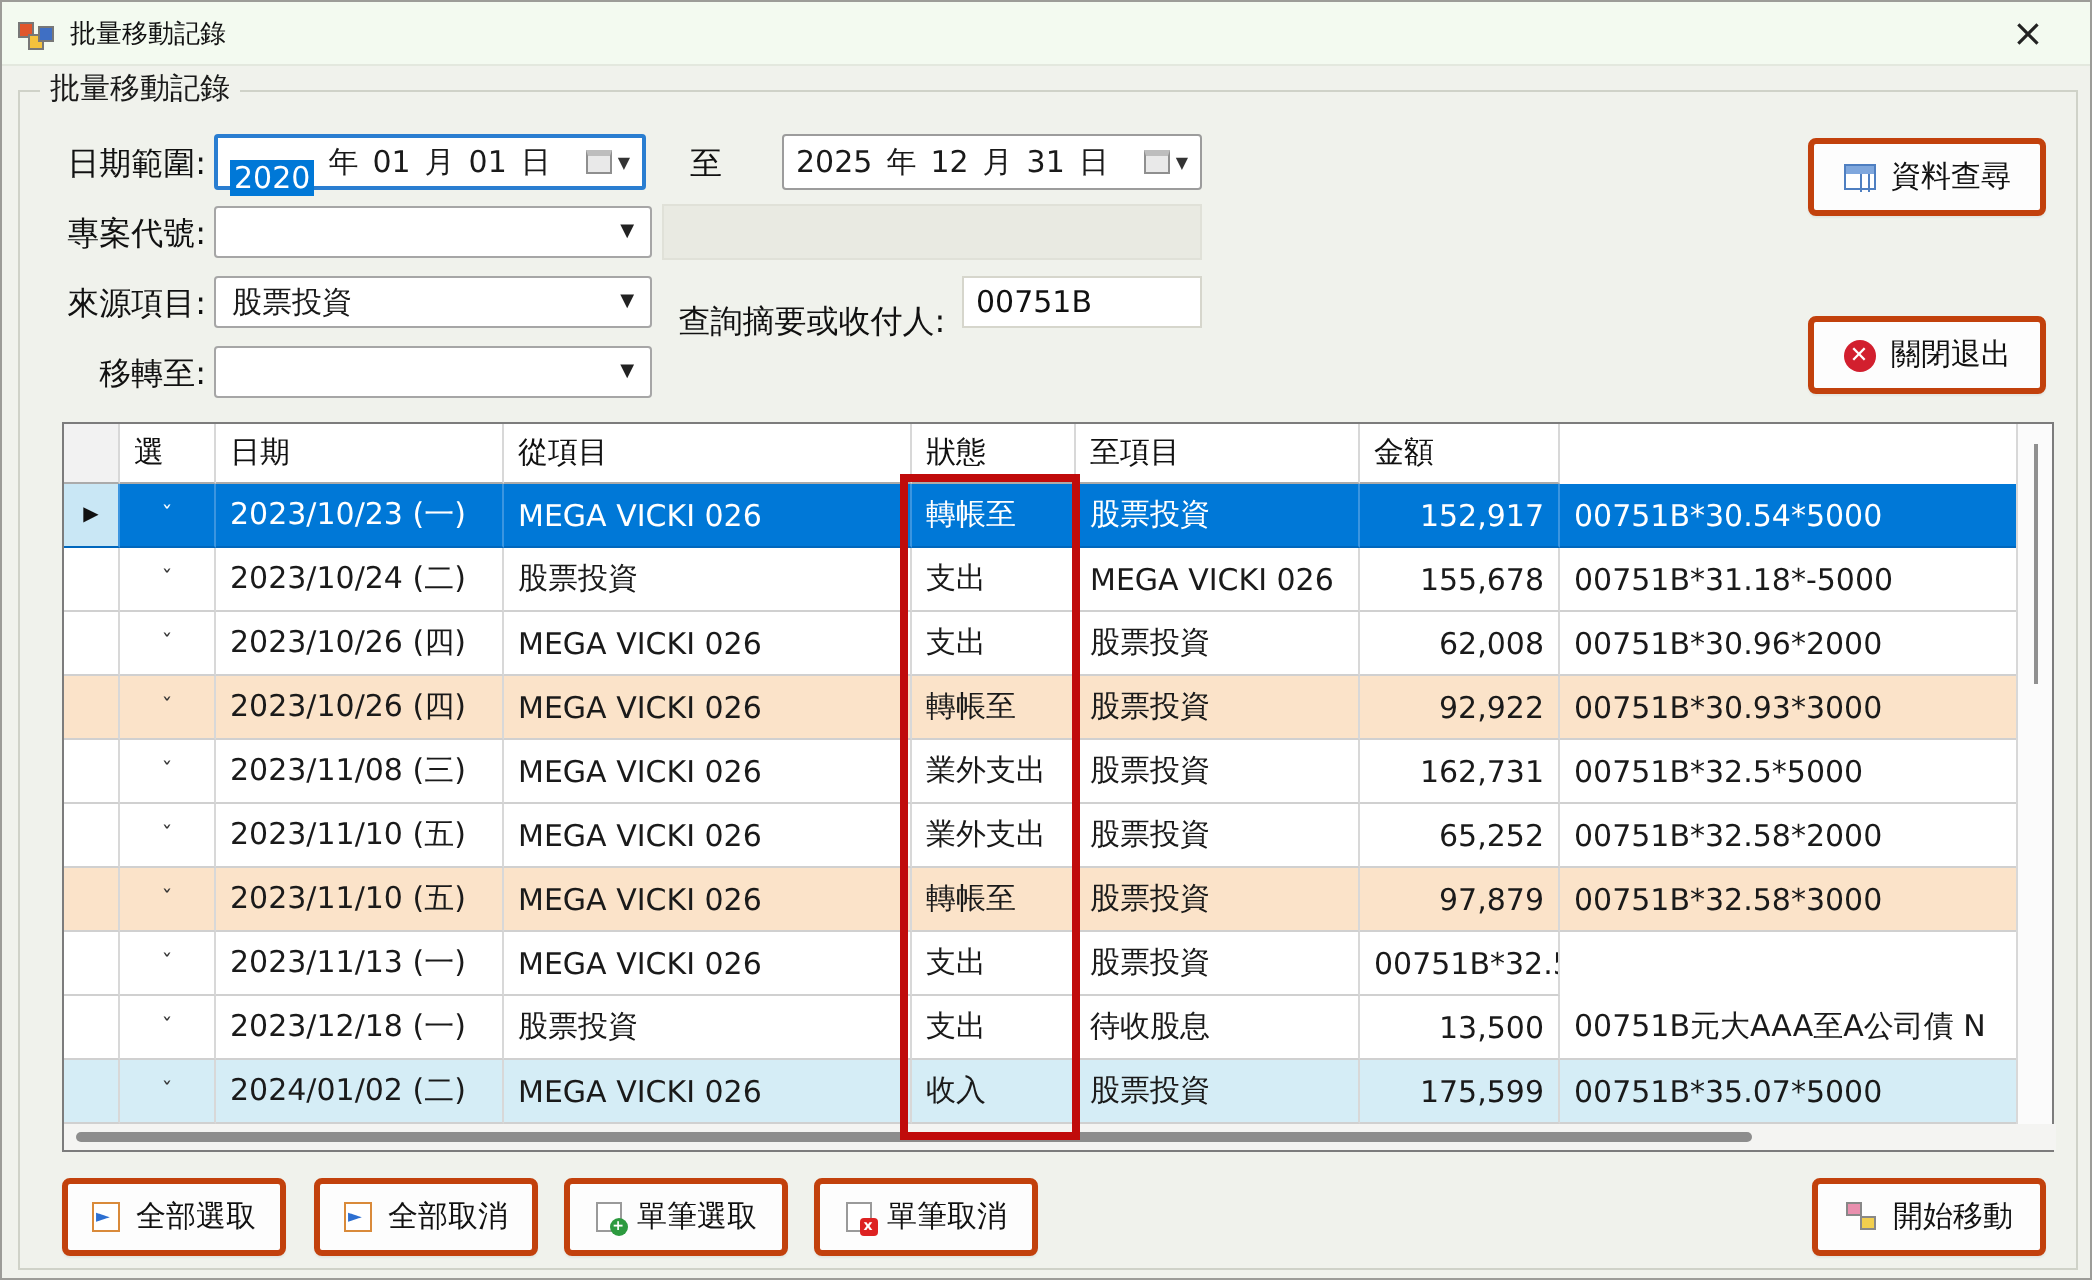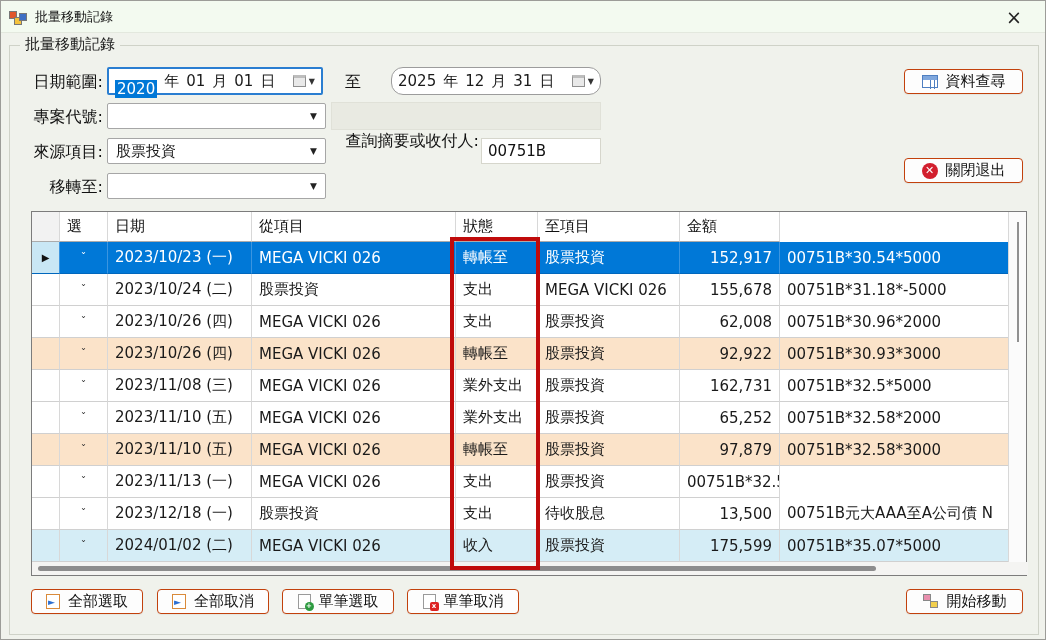--- a/index.html
+++ b/index.html
@@ -38,21 +38,21 @@
     position:absolute; left:10px; top:-11px; background:#f0f2ec;
     padding:0 5px; font-size:15px; color:#1a1a1a;
   }
   
   .flabel { position:absolute; font-size:16px; text-align:right; color:#111; }
   .datebox {
     position:absolute; height:28px; background:#fff; display:flex;
     align-items:center; font-size:15px; padding:0 6px;
   }
   .datebox.focused { border:2px solid #2a7ed1; border-radius:2px; }
-  .datebox.normal  { border:1px solid #9c9c9c; border-radius:12px; }
+  .datebox.normal  { border:1px solid #9c9c9c; border-radius:2px; }
   .datebox .seg { margin-right:7px; white-space:nowrap; }
   .datebox .seg.sel { background:#0078d7; color:#fff; padding:0 2px;margin-top:16px; }
   .cal-wrap { margin-left:auto; display:flex; align-items:center; cursor:pointer; }
   .cal-icon { width:13px; height:12px; background:#e9e9e9; border:1px solid #8f8f8f;
     border-top:3px solid #bdbdbd; margin-right:3px; }
   .dd-arrow { font-size:8px; color:#333; }
   .combo {
     position:absolute; height:26px; background:#fff; border:1px solid #a6a6a6;
     border-radius:2px; display:flex; align-items:center; font-size:15px;
     padding:0 8px; cursor:pointer;
@@ -60,22 +60,22 @@
   .combo .combo-arrow { margin-left:auto; font-size:9px; color:#222; }
   .disabled-box {
     position:absolute; background:#e9eae2; border:1px solid #e0e1d8;
   }
   .query-input {
     position:absolute; height:26px; background:#fff; border:1px solid #d6d6cc;
     font-size:15px; padding:10px 6px; font-family:"DejaVu Sans", sans-serif; color:#111;
   }
   
   .cmd-btn {
-    position:absolute; height:25px; background:#fdfdfd;
-    border:1px solid #c2410c; border-radius:4px;
+    position:absolute; height:39px; background:#fdfdfd;
+    border:3px solid #c2410c; border-radius:4px;
     display:flex; align-items:center; justify-content:center; gap:8px;
     font-size:15px; color:#111; cursor:pointer;
     box-shadow:0 1px 1px rgba(0,0,0,0.05);
   }
   
   .icon-table { width:16px; height:13px; border:1px solid #4f7fc1; background:#fff; position:relative; }
   .icon-table::before { content:""; position:absolute; left:0; top:0; width:100%; height:4px; background:#7fa7dd; }
   .icon-table::after  { content:""; position:absolute; left:7px; top:4px; width:1px; height:9px; background:#4f7fc1; box-shadow:4px 0 0 #4f7fc1; }
   .icon-redcircle { width:16px; height:16px; border-radius:50%; background:#d21f2e; color:#fff;
     display:flex; align-items:center; justify-content:center; font-size:11px; font-weight:bold; }
@@ -182,21 +182,21 @@
   <span></span>
   <span class="combo-arrow">▼</span>
 </div>
 <div class="disabled-box" style="left:330px; top:101px; width:270px; height:28px;"></div>
 
 <div class="flabel" style="left:16px; top:141px; width:86px;">來源項目:</div>
 <div class="combo" style="left:106px; top:137px; width:219px;">
   <span>股票投資</span>
   <span class="combo-arrow">▼</span>
 </div>
-<div class="flabel" style="left:332px; top:130px; width:146px; text-align:right;">查詢摘要或收付人:</div>
+<div class="flabel" style="left:332px; top:150px; width:146px; text-align:center;">查詢摘要或收付人:</div>
 <input class="query-input" style="left: 480px; top: 137px; width: 120px;" value="00751B">
 
 <div class="flabel" style="left:16px; top:176px; width:86px;">移轉至:</div>
 <div class="combo" style="left:106px; top:172px; width:219px;">
   <span></span>
   <span class="combo-arrow">▼</span>
 </div>
 
 <div class="cmd-btn" style="left:903px; top:68px; width:119px;">
   <span class="icon-table"></span>

